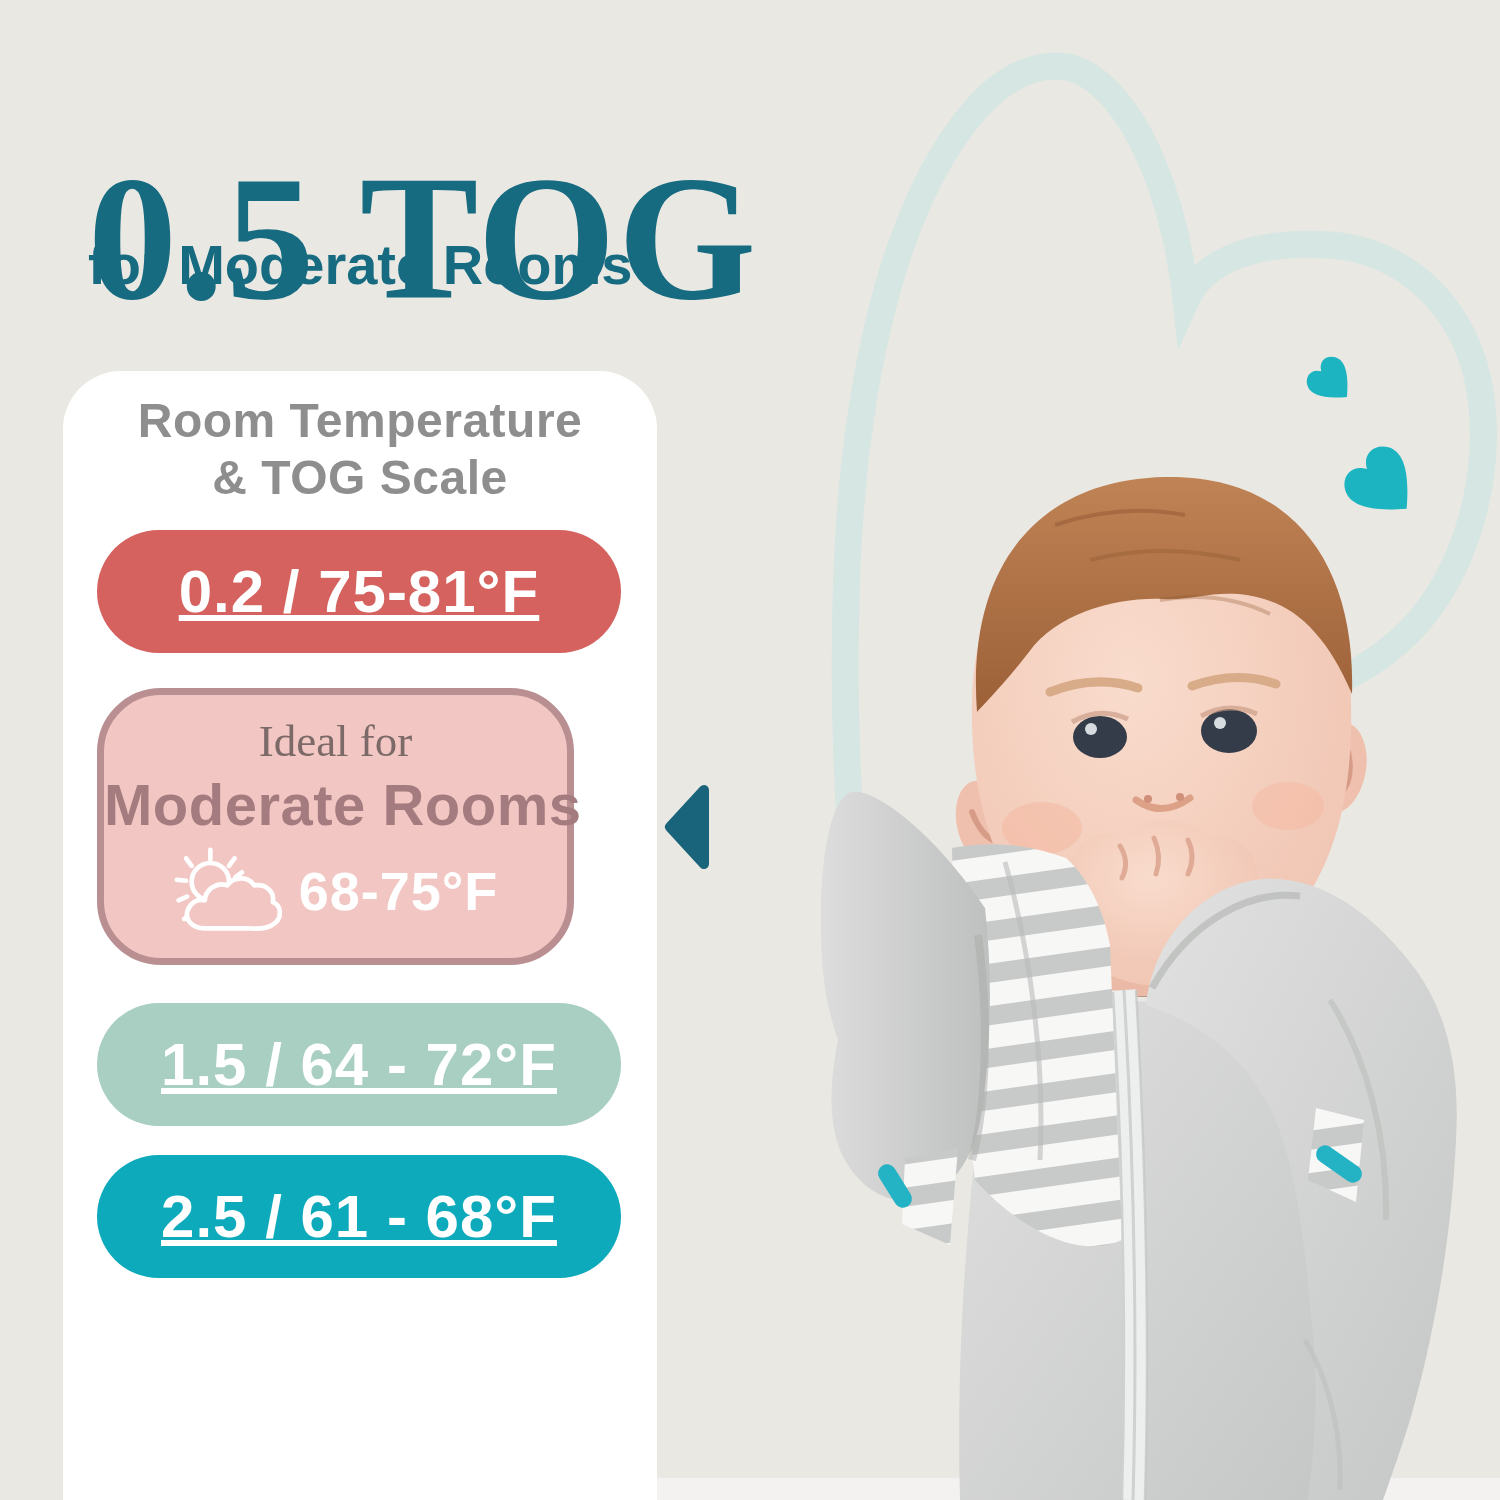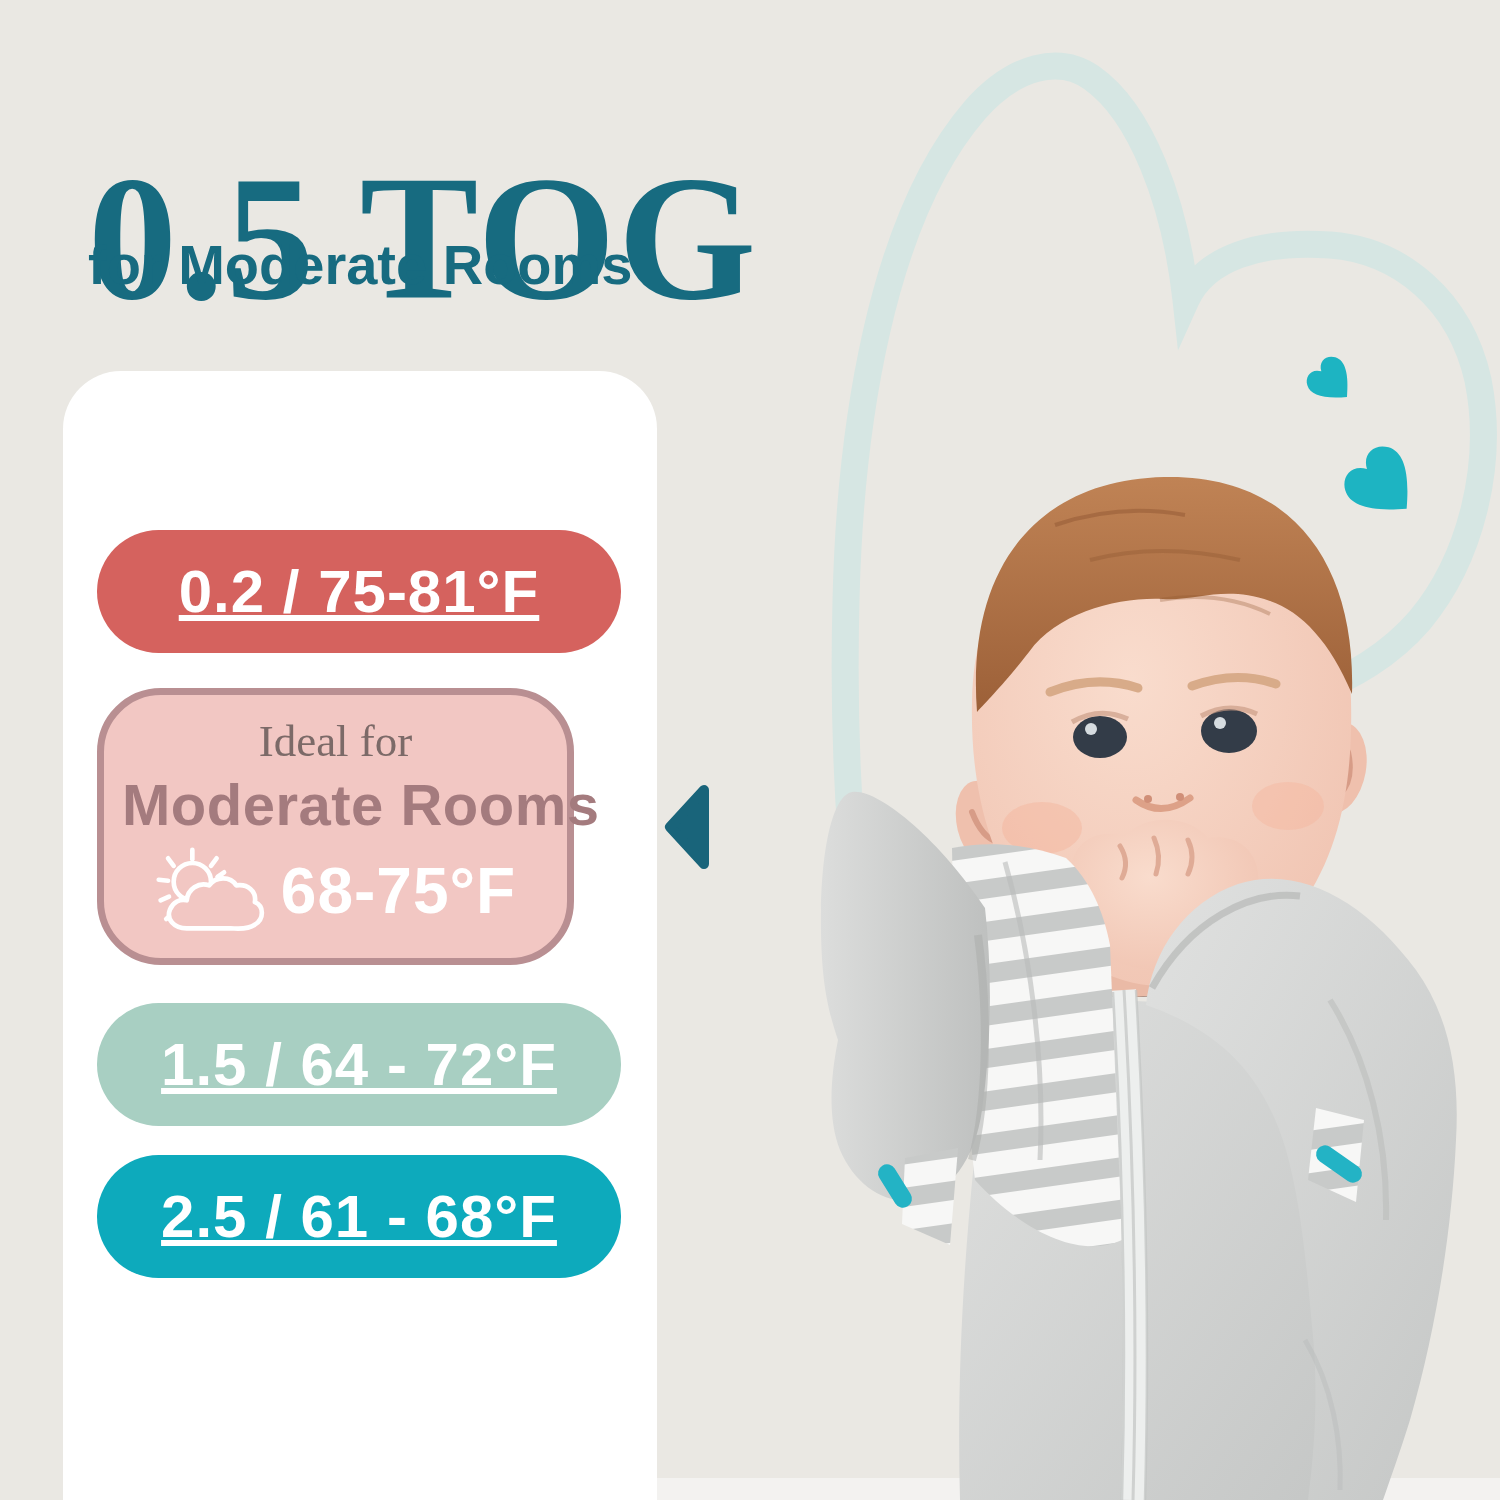--- a/index.html
+++ b/index.html
@@ -26,24 +26,24 @@
   .pill-hot{top:159px;background:#d5625e;}
   .pill-cool{top:632px;background:#a8cfc2;}
   .pill-cold{top:784px;background:#0daabc;}
   .pill-coldest{top:937px;background:#206976;}
   .ideal-box{position:absolute;left:34px;top:317px;width:477px;height:277px;
              border-radius:64px;border:7px solid #b98f92;background:#f2c7c3;
              box-sizing:border-box;text-align:center;}
   .ideal-intro{margin-top:20px;font-family:"Liberation Serif",serif;
                font-size:45px;color:#7c6a68;}
   .ideal-name{margin-top:4px;font-weight:700;font-size:58px;color:#a47b7e;
-              letter-spacing:0.5px;white-space:nowrap;padding-left:18px;}
+              letter-spacing:0.5px;white-space:nowrap;}
   .ideal-temp-row{margin-top:8px;display:flex;align-items:center;
                   justify-content:center;gap:14px;}
-  .ideal-temp{font-weight:700;font-size:64px;color:#ffffff;letter-spacing:1px;}
+  .ideal-temp{font-weight:700;font-size:54px;color:#ffffff;letter-spacing:1px;}
   .pointer{position:absolute;left:660px;top:782px;z-index:2;}
 </style>
 </head>
 <body>
 
 <div class="canvas" style="background-color: rgb(234, 232, 227);">
 
   <svg class="decor-svg" width="1500" height="1500" viewBox="0 0 1500 1500">
     <path d="M884 1048 C852 930 842 760 846 600 C850 430 880 220 975 110
              C1015 65 1060 55 1092 78 C1140 112 1175 200 1186 300
@@ -178,20 +178,24 @@
     </g>
     <rect x="1330" y="1138" width="18" height="52" rx="9" fill="#23b3c5" transform="rotate(-55 1339 1164)"></rect>
   </svg>
 
   <div class="title-block">
     <h1 class="title" style="color: rgb(23, 107, 128);">0.5 TOG</h1>
     <div class="subtitle" style="color: rgb(23, 107, 128);">for Moderate Rooms</div>
   </div>
 
   <section class="card" style="background-color: rgb(255, 255, 255);">
+    <div class="card-heading" style="color: rgb(142, 142, 142);">
+      <div>Room Temperature</div>
+      <div>&amp; TOG Scale</div>
+    </div>
 
     <div class="pill pill-hot" style="background-color: rgb(213, 98, 94); color: rgb(255, 255, 255);">
       <span>0.2 / 75-81°F</span>
     </div>
 
     <div class="ideal-box" style="background-color: rgb(242, 199, 195); border-color: rgb(185, 143, 146);">
       <div class="ideal-intro" style="color: rgb(124, 106, 104);">Ideal for</div>
       <div class="ideal-name" style="color: rgb(164, 123, 126);">Moderate Rooms</div>
       <div class="ideal-temp-row">
         <svg width="112" height="90" viewBox="0 0 120 96">

